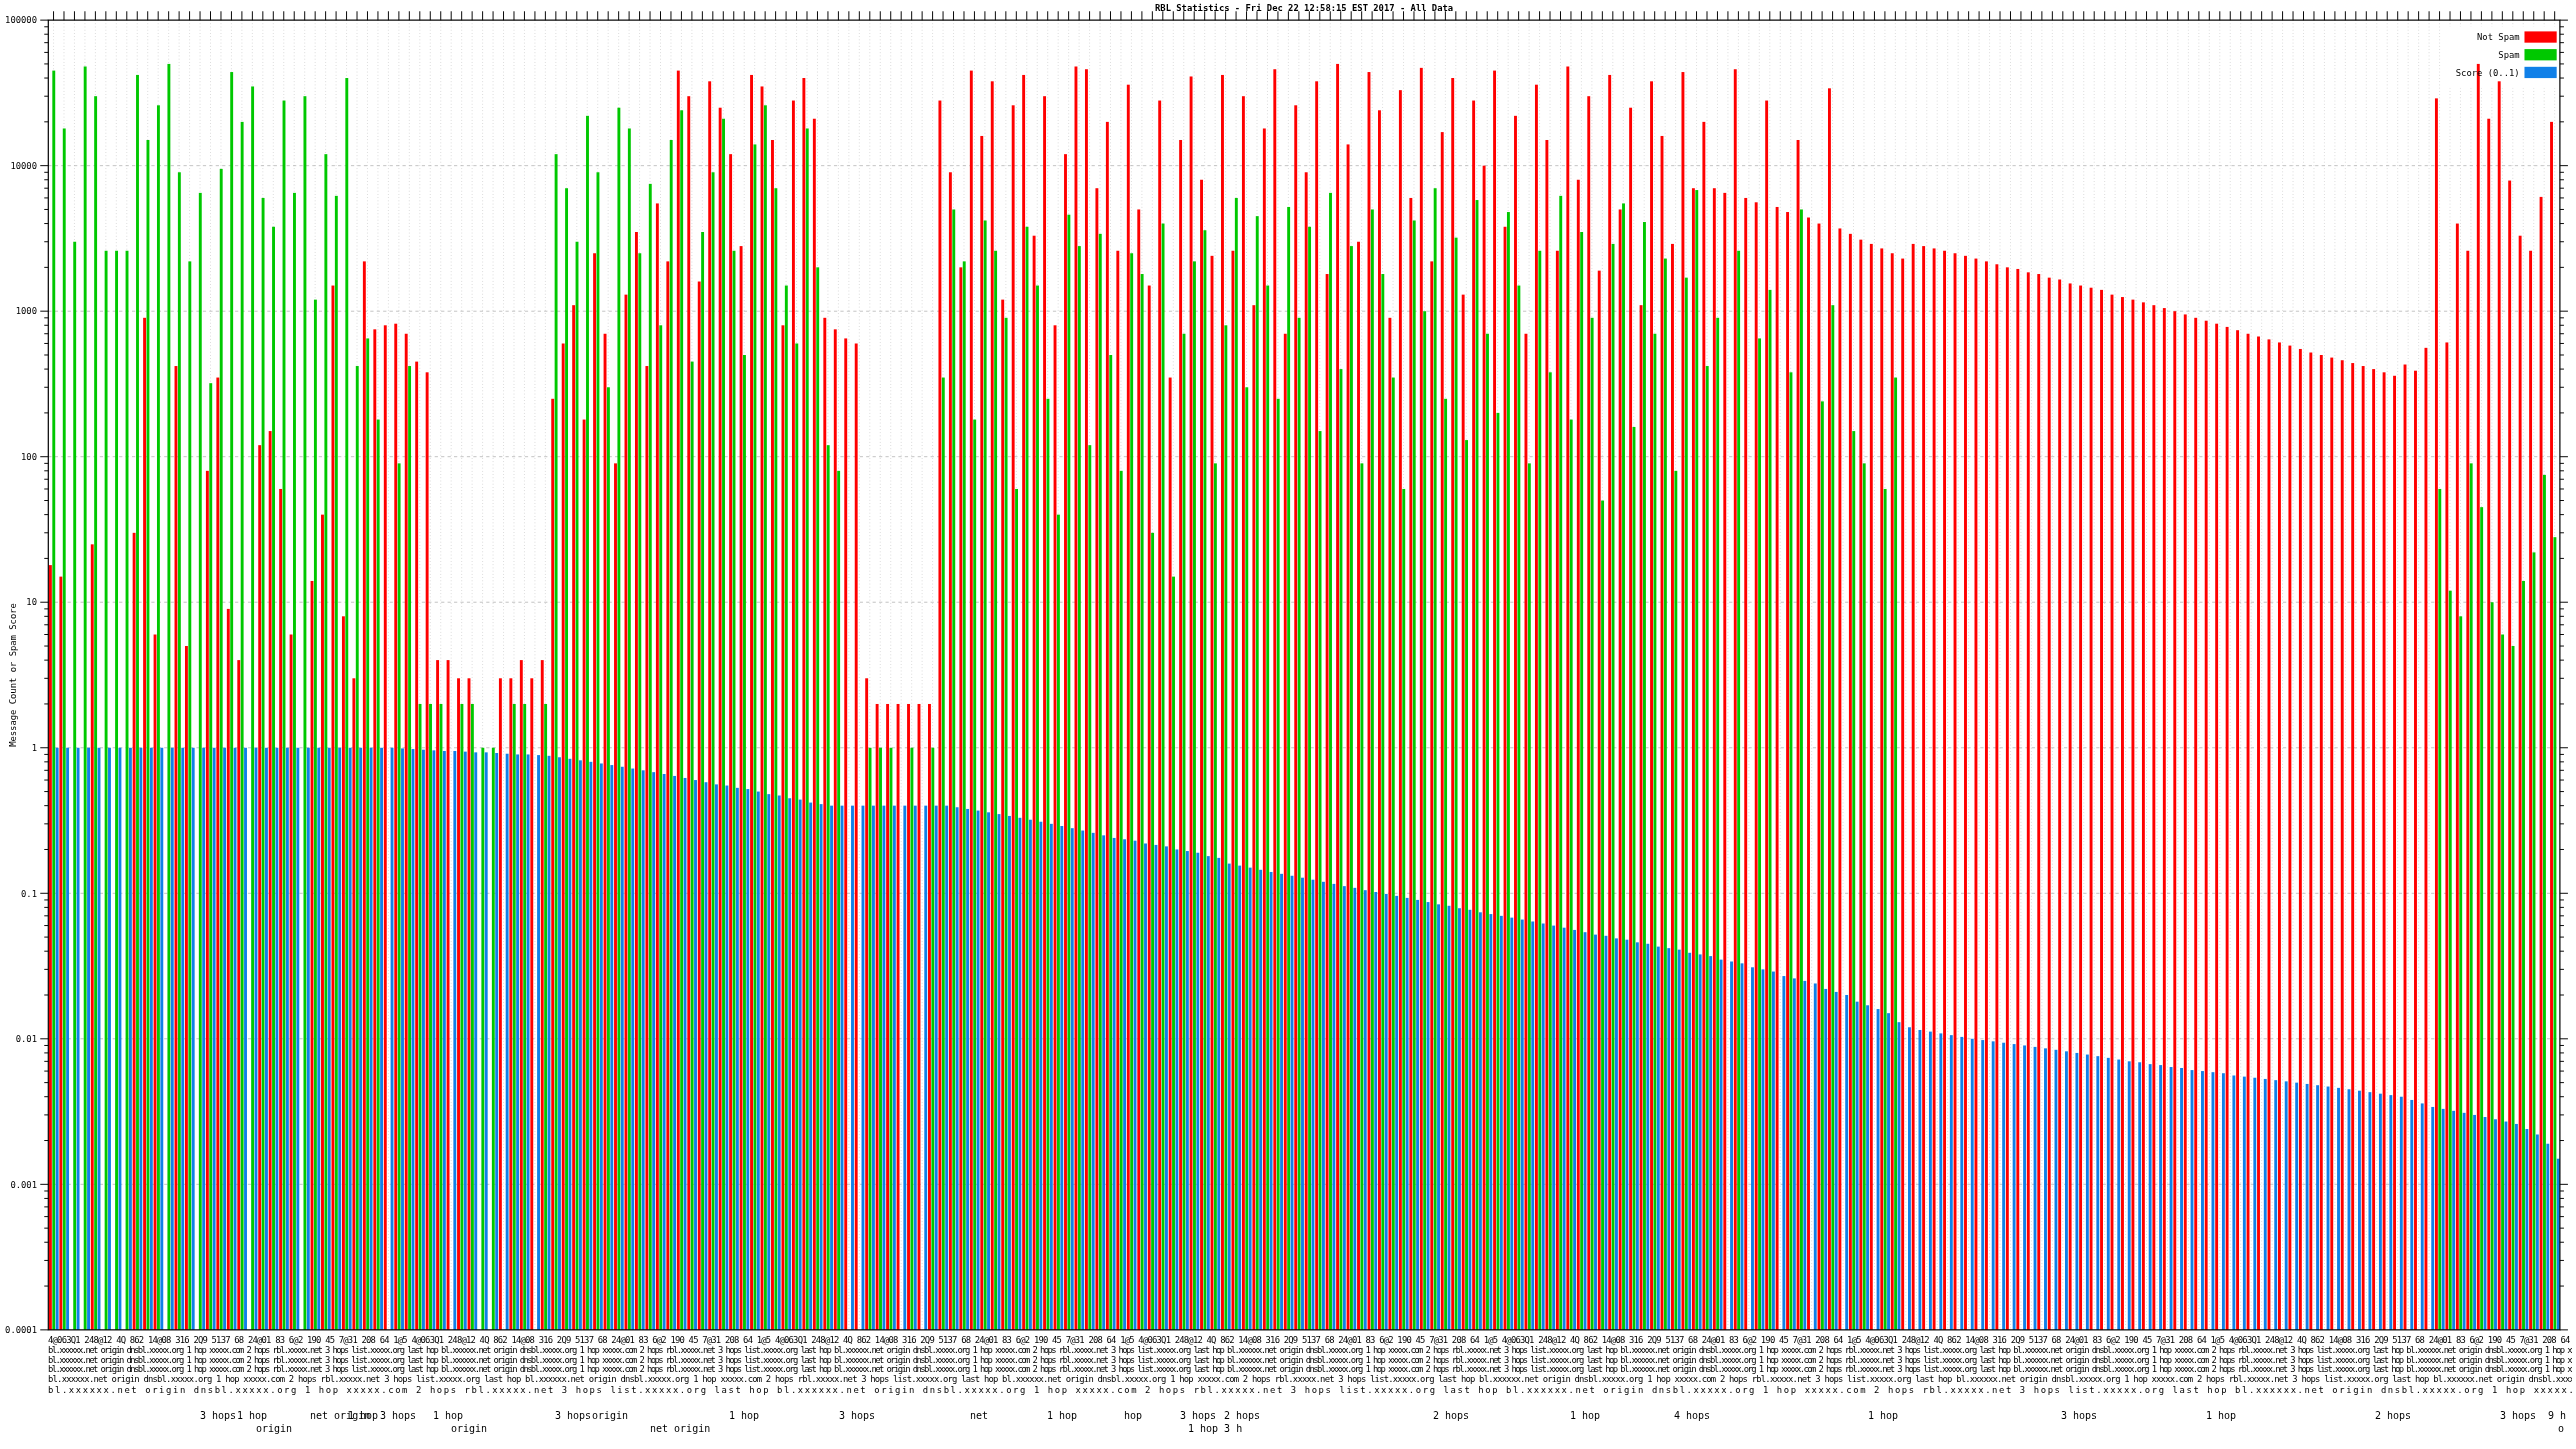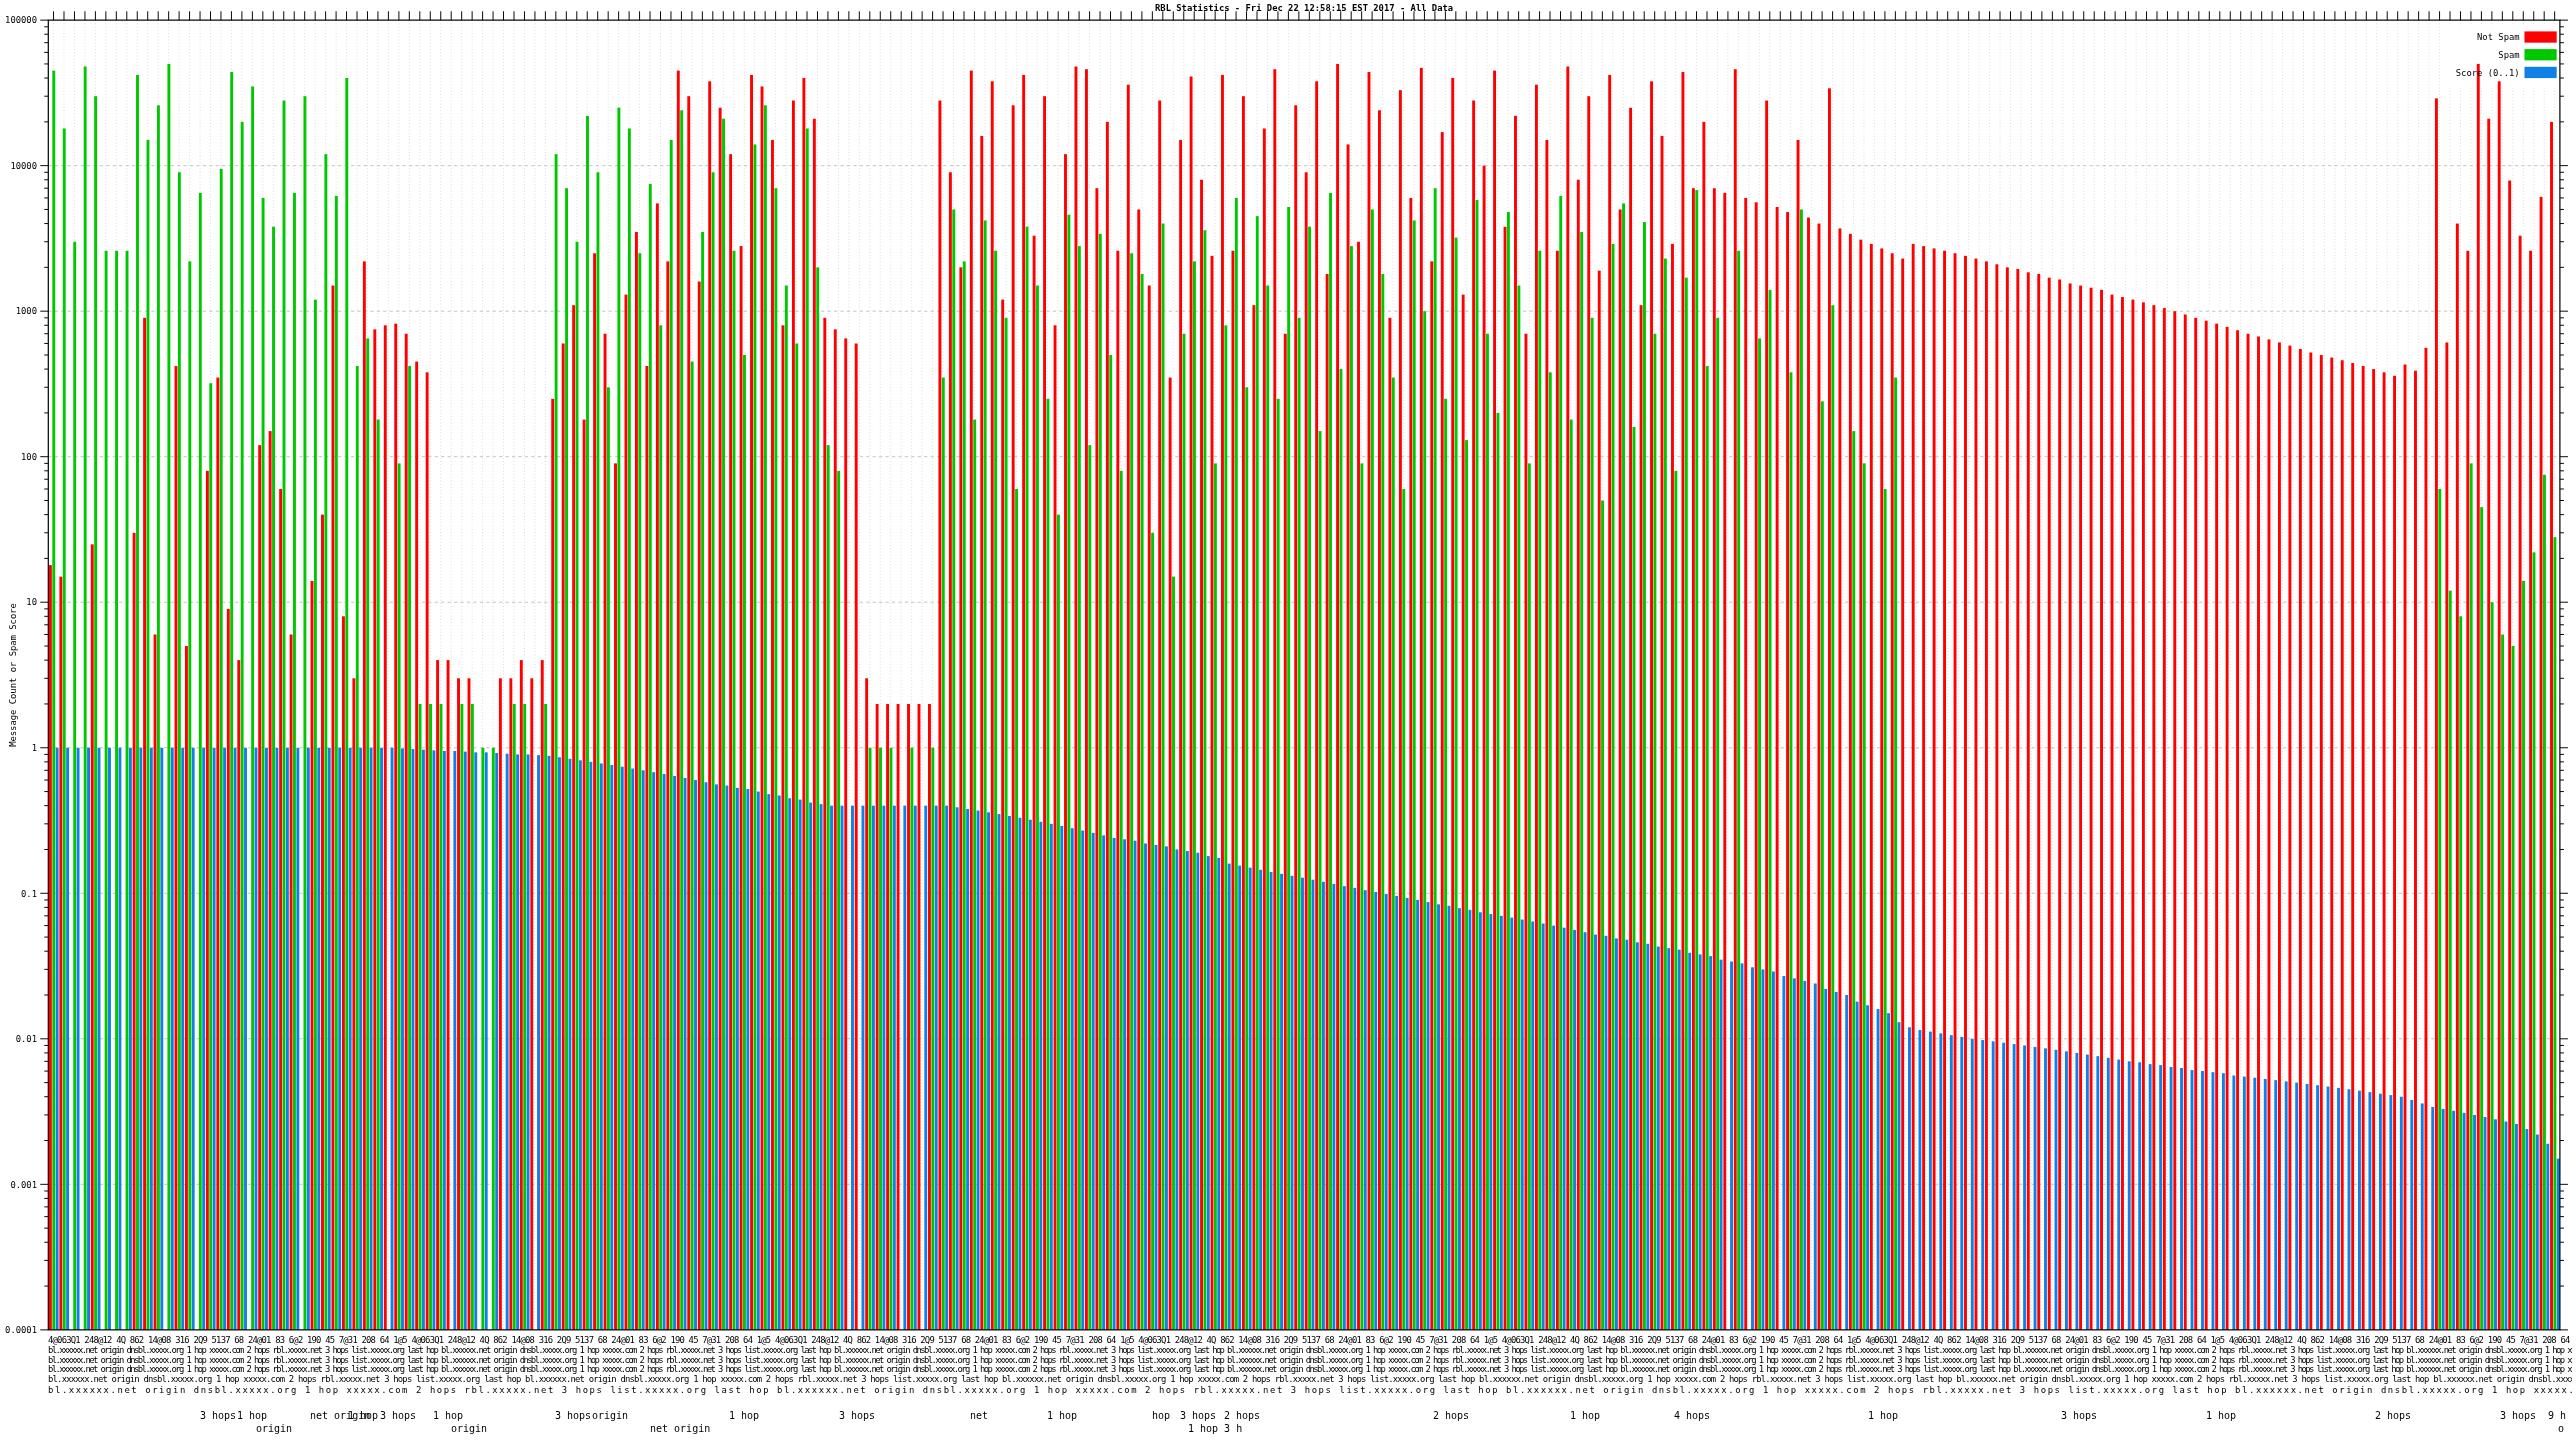--- a/index.html
+++ b/index.html
@@ -1368,21 +1368,21 @@
       <div class="fragment" style="left: 380px; top: 1410px;">3 hops</div>
       <div class="fragment" style="left: 433px; top: 1410px;">1 hop</div>
       <div class="fragment" style="left: 451px; top: 1423px;">origin</div>
       <div class="fragment" style="left: 555px; top: 1410px;">3 hops</div>
       <div class="fragment" style="left: 592px; top: 1410px;">origin</div>
       <div class="fragment" style="left: 650px; top: 1423px;">net origin</div>
       <div class="fragment" style="left: 729px; top: 1410px;">1 hop</div>
       <div class="fragment" style="left: 839px; top: 1410px;">3 hops</div>
       <div class="fragment" style="left: 970px; top: 1410px;">net</div>
       <div class="fragment" style="left: 1047px; top: 1410px;">1 hop</div>
-      <div class="fragment" style="left: 1124px; top: 1410px; margin-left: 28px;">hop</div>
+      <div class="fragment" style="left: 1124px; top: 1410px;">hop</div>
       <div class="fragment" style="left: 1180px; top: 1410px;">3 hops</div>
       <div class="fragment" style="left: 1224px; top: 1410px;">2 hops</div>
       <div class="fragment" style="left: 1188px; top: 1423px;">1 hop 3 h</div>
       <div class="fragment" style="left: 1296px; top: 1410px; margin-top: 41px;">4 hops</div>
       <div class="fragment" style="left: 1433px; top: 1410px;">2 hops</div>
       <div class="fragment" style="left: 1570px; top: 1410px;">1 hop</div>
       <div class="fragment" style="left: 1674px; top: 1410px;">4 hops</div>
       <div class="fragment" style="left: 1868px; top: 1410px;">1 hop</div>
       <div class="fragment" style="left: 2061px; top: 1410px;">3 hops</div>
       <div class="fragment" style="left: 2206px; top: 1410px;">1 hop</div>

